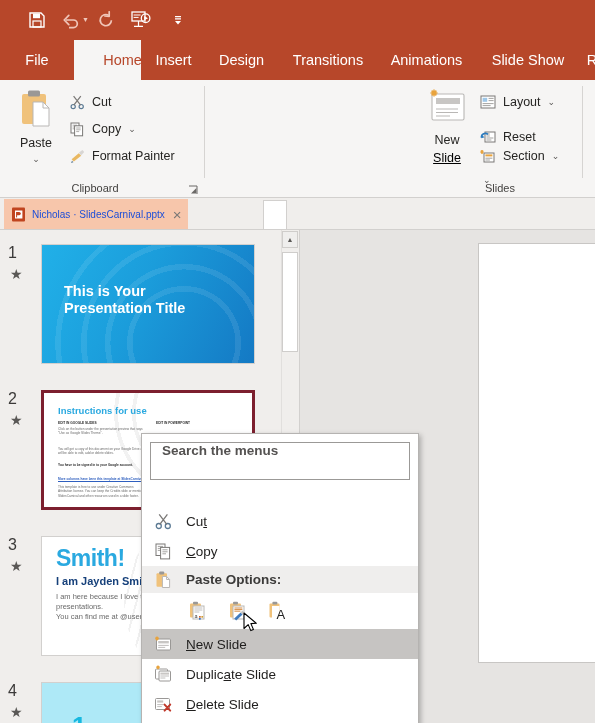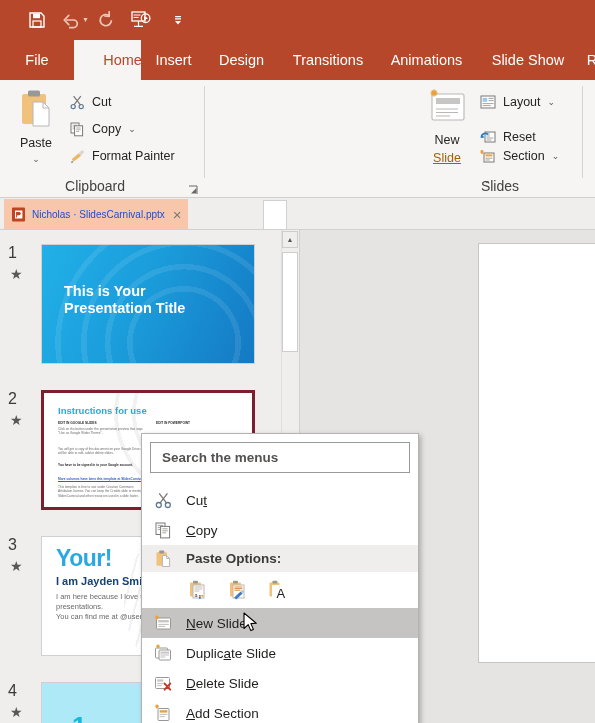--- a/index.html
+++ b/index.html
@@ -68,21 +68,21 @@
   }
   .rgroup {
     position: absolute; top: 0; height: 117px;
   }
   .rgroup-sep {
     position: absolute; top: 6px; width: 1px; height: 92px;
     background: #d6d4d2;
   }
   .rgroup-label {
     position: absolute; bottom: 3px; left: 0; width: 100%;
-    text-align: center; font-size: 14px; color: #444240;
+    text-align: center; font-size: 11px; color: #444240;
   }
   .dlg-launcher {
     position: absolute; bottom: 3px;
     width: 12px; height: 12px;
     color: #6b6967;
   }
 
   
   .paste-btn {
     position: absolute; left: 8px; top: 6px;
@@ -112,21 +112,21 @@
   }
   .rsmall .chev { margin-left: 7px; font-size: 9px; color: #5a5856; }
 
   
   .newslide-btn {
     position: absolute; left: 218px; top: 6px;
     width: 48px; height: 86px;
     text-align: center;
   }
   .newslide-l1 { position: absolute; left:0; top: 47px; width:100%; font-size:12.5px; color:#262523; }
-  .newslide-l2 { position: absolute; left:0; top: 65px; width:100%; font-size:12.5px; color:#a16207;text-decoration:underline; }
+  .newslide-l2 { position: absolute; left:0; top: 65px; width:100%; font-size:12.5px; color:#000000;text-decoration:underline; }
 
   
   .docstrip {
     position: absolute; left: 0; top: 198px;
     width: 595px; height: 32px;
     background: #f0eeec;
     border-bottom: 1px solid #d2d0ce;
     box-sizing: border-box;
   }
   .doctab {
@@ -256,25 +256,25 @@
     position:absolute; left:141px; top:433px;
     width:278px;
     background:#ffffff;
     border:1px solid #b5b3b1;
     box-shadow: 2px 2px 5px rgba(0,0,0,.25);
     box-sizing:border-box;
     padding: 8px 0 0 0;
     z-index: 50;
   }
   .ctx-search {
-    margin: 0 8px 12px 8px;
-    height: 31px;
+    margin: 0 8px 26px 8px;
+    height: 38px;
     border: 1px solid #9b9997;
     background:#ffffff;
-    display:flex; align-items:center;
+    display:flex; 
     padding-left: 11px;
     box-sizing:border-box;
   }
   .ctx-search-text { font-size:13.5px; font-weight:bold; color:#545251; }
 
   .ctx-item {
     position:relative;
     height: 30px;
     display:flex; align-items:center;
     font-size:13.5px; color:#201f1e;
@@ -535,21 +535,21 @@
         </div>
       </div>
     </div>
 
     <div class="thumbrow" style="top:306px; height:145px;">
       <div class="thumb-num" style="top:0px;">3</div>
       <div class="thumb-star" style="top:22px;">★</div>
       <div class="thumb-frame">
         <div class="s3">
           <div class="arc"></div>
-          <div class="hello">Your!</div>
+          <div class="hello">Smith!</div>
           <div class="name">I am Jayden Smith</div>
           <div class="body" style="white-space:pre-line;">I am here because I love to give presentations.
 You can find me at @username</div>
         </div>
       </div>
     </div>
 
     <div class="thumbrow" style="top:452px; height:145px;">
       <div class="thumb-num" style="top:0px;">4</div>
       <div class="thumb-star" style="top:22px;">★</div>

